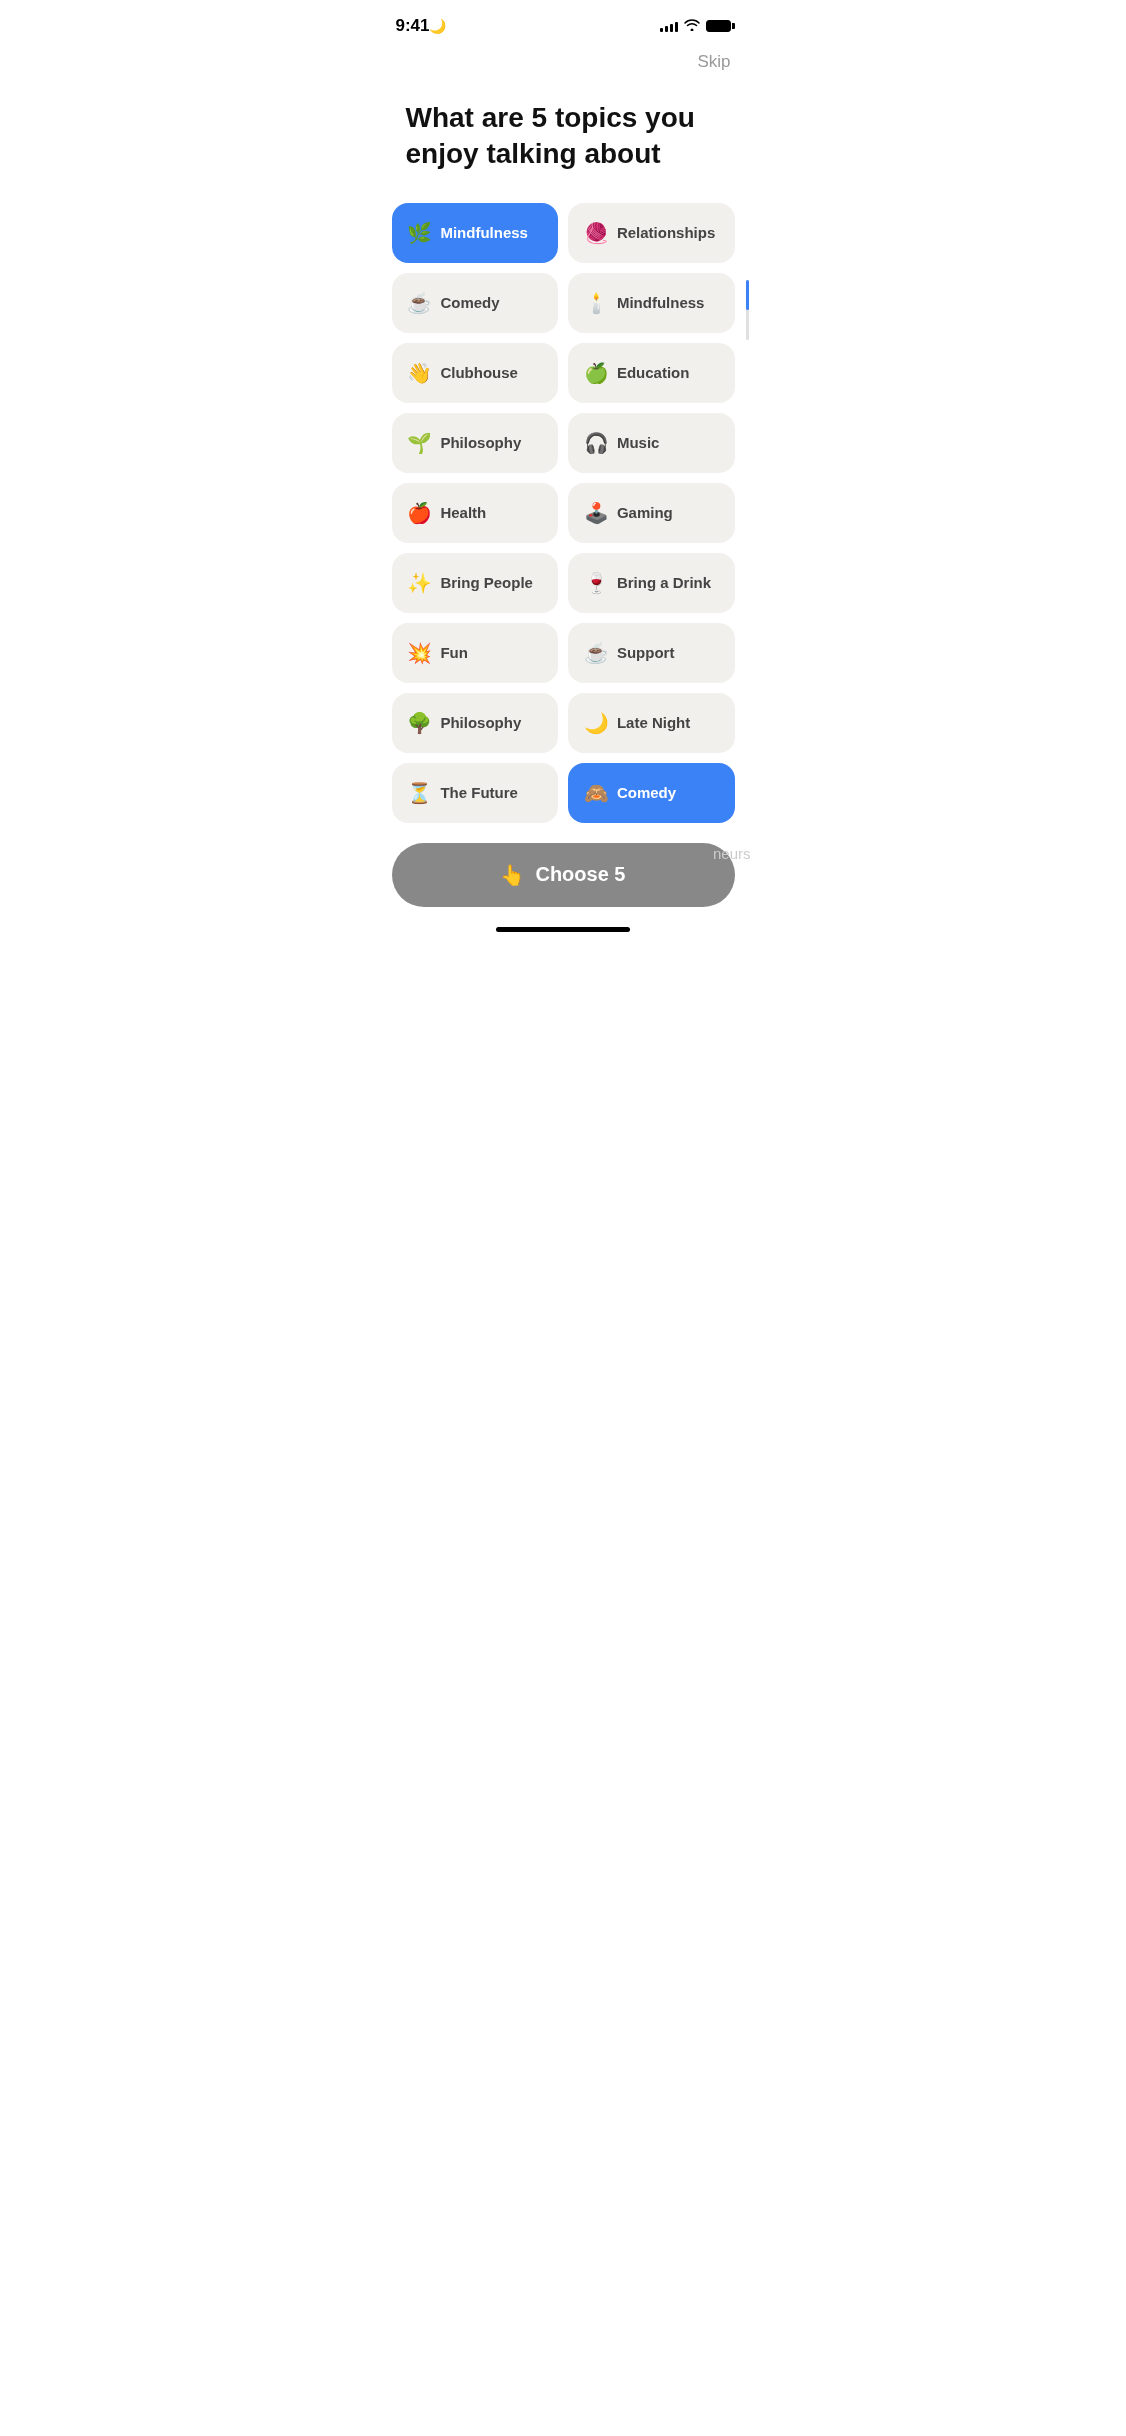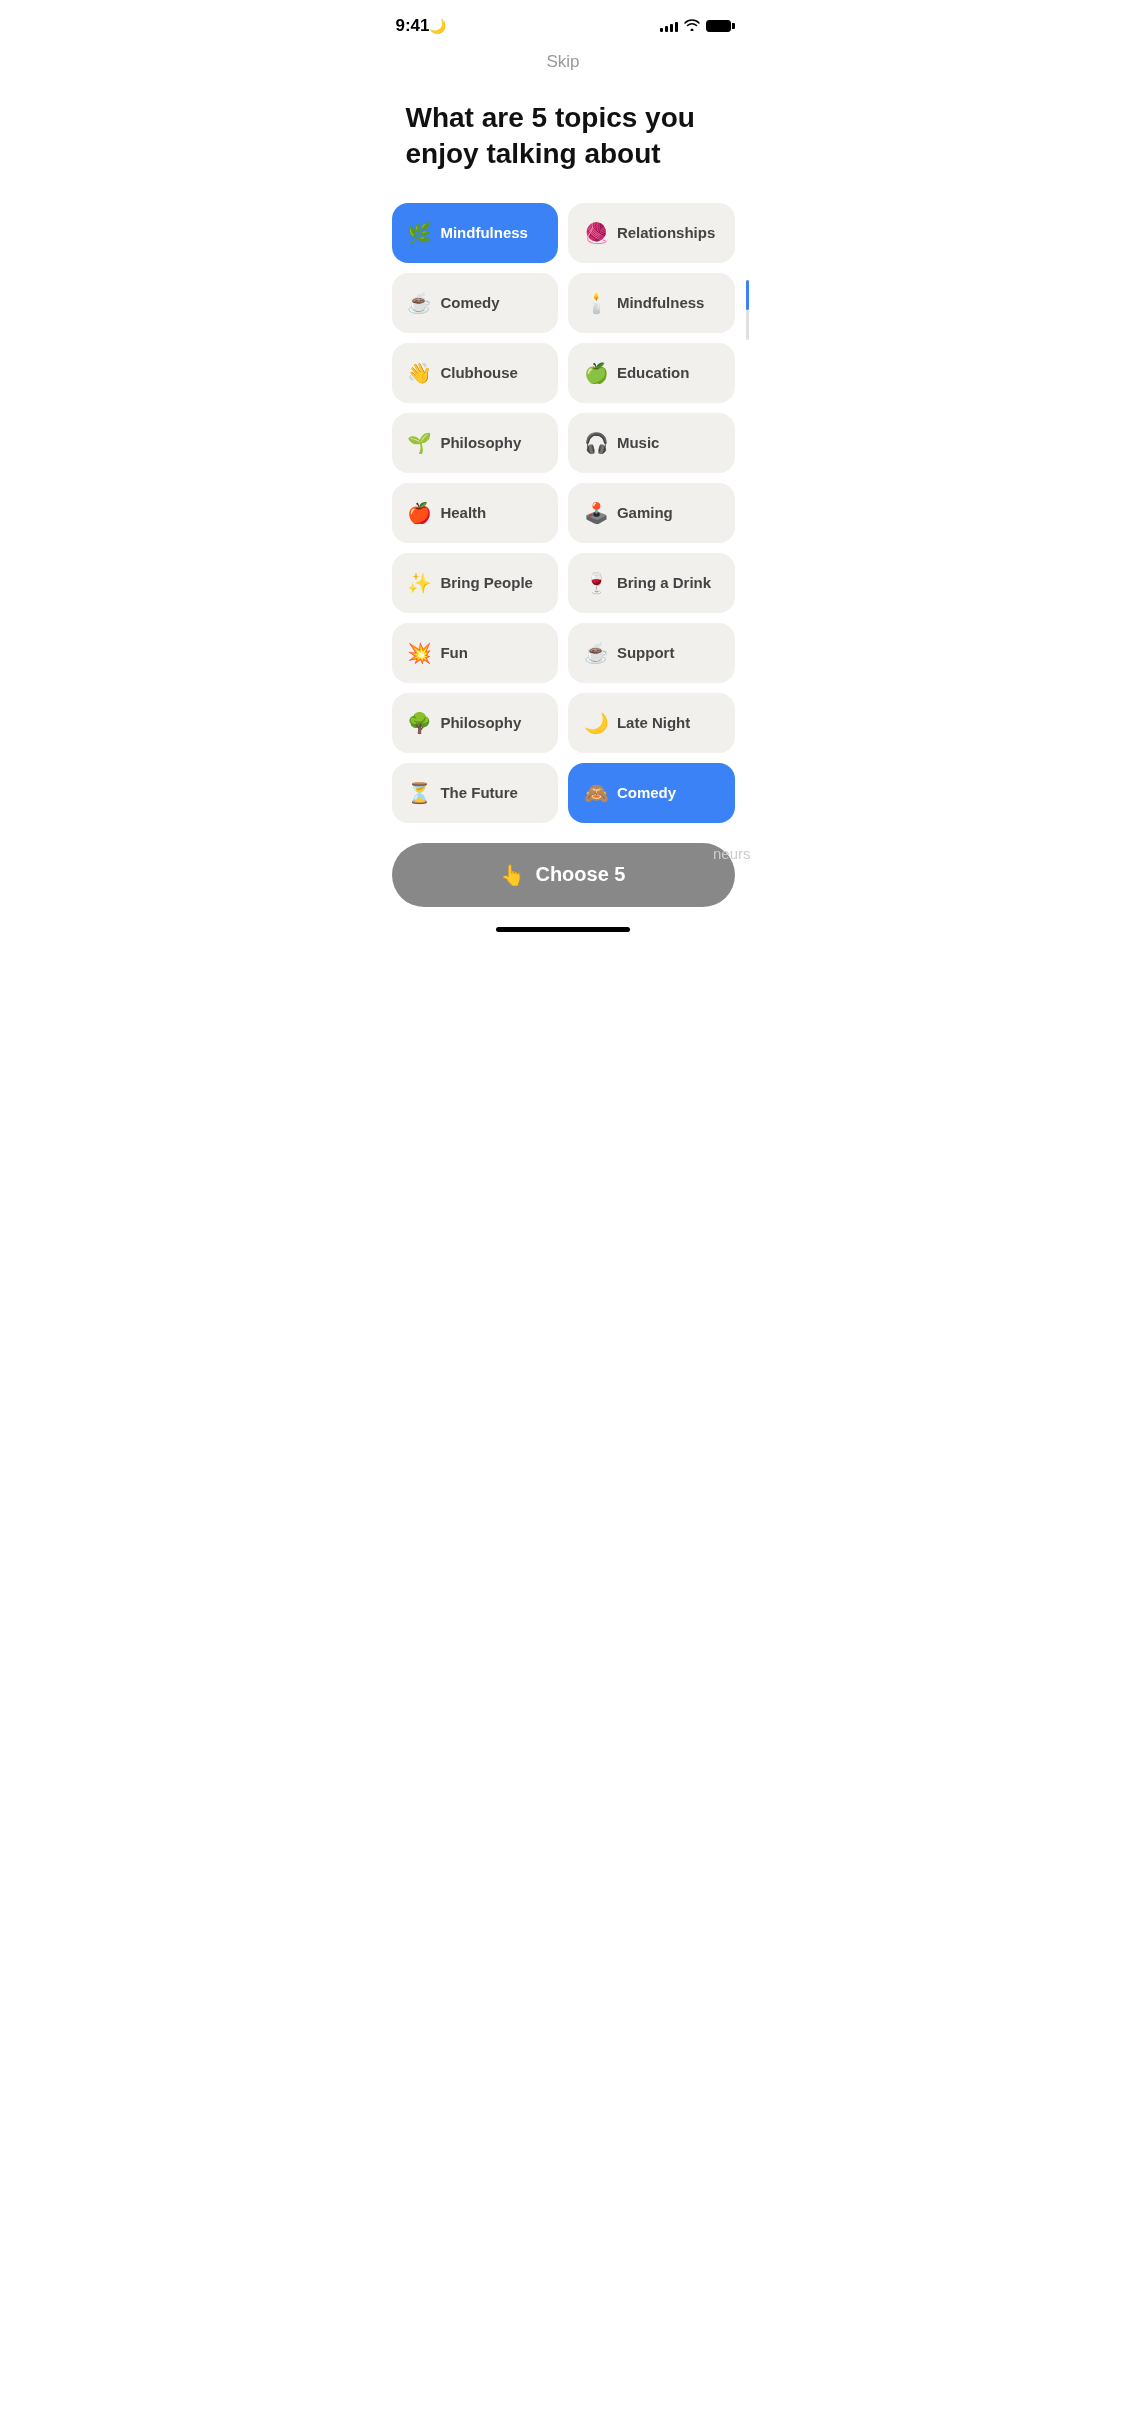--- a/index.html
+++ b/index.html
@@ -73,21 +73,21 @@
       top: 50%;
       transform: translateY(-50%);
       width: 3px;
       height: 6px;
       background: #000;
       border-radius: 0 1px 1px 0;
     }
 
     .skip-row {
       display: flex;
-      justify-content: center;
+      justify-content: flex-end;
       padding: 8px 20px;
     }
 
     .skip-btn {
       font-size: 17px;
       color: #999;
       background: none;
       border: none;
       cursor: pointer;
     }

